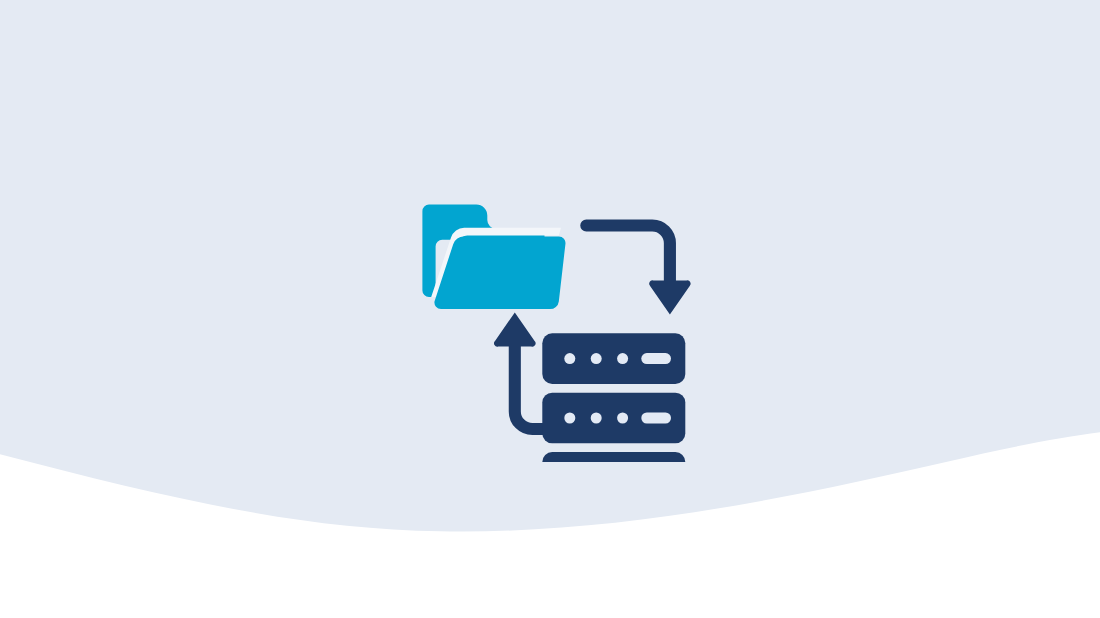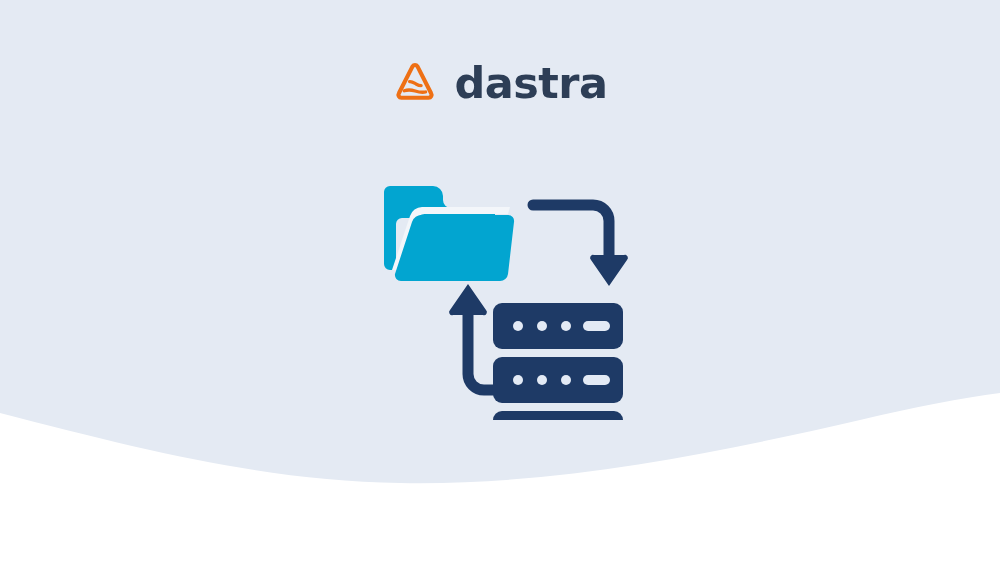--- a/index.html
+++ b/index.html
@@ -64,32 +64,20 @@
 </head>
 <body>
 
 <div id="stage">
 
   <svg id="bg-wave" viewBox="0 0 1000 562" preserveAspectRatio="none" aria-hidden="true">
     <rect x="0" y="0" width="1000" height="562" fill="#e4eaf3"></rect>
     <path id="wave-path" d="M0,413 C150,452 270,481 400,483 C560,486 720,452 860,420 C915,407 962,398 1000,393 L1000,562 L0,562 Z" fill="#ffffff"></path>
   </svg>
 
-  <div id="brand">
-    <svg id="brand-mark" viewBox="0 0 46 46" aria-hidden="true">
-      <g id="mark-group" fill="none" stroke-linejoin="round" stroke-linecap="round" stroke="#ee7015">
-
-        <path id="mark-outline" stroke-width="4.1" d="M20.55,6.4 C21.78,4.55 24.22,4.55 25.45,6.4 L39.1,33.2 C40.3,35.2 38.95,37.7 36.65,37.7 L9.35,37.7 C7.05,37.7 5.7,35.2 6.9,33.2 Z"></path>
-
-        <path id="mark-line-a" stroke-width="3.3" d="M17.6,21.6 C20.1,21.3 22.2,23.0 24.4,24.2 C26.0,25.1 27.6,25.6 29.1,25.6"></path>
-        <path id="mark-line-b" stroke-width="3.3" d="M12.3,30.8 C16.0,29.4 19.6,29.9 23.2,31.0 C27.0,32.2 30.4,32.6 33.6,32.0"></path>
-      </g>
-    </svg>
-    <div id="brand-word" style="color: rgb(45, 62, 86);">dastra</div>
-  </div>
 
   <svg id="illustration" viewBox="0 0 260 260" aria-hidden="true">
 
     <g id="folder-group">
 
       <path id="folder-back" d="M26,26 h37 a10,10 0 0 1 10,10 v4 a8,8 0 0 0 8,8 h38 a6,6 0 0 1 6,6 v4
                h-93 a6,6 0 0 0 -6,6 v46 h-6 a6,6 0 0 1 -6,-6 v-72 a6,6 0 0 1 6,-6 Z" fill="#02a5d0"></path>
 
       <path id="folder-gap" d="M22,110 l18,-54 a13,13 0 0 1 12,-9 h88 l-2,7 h-83 a8,8 0 0 0 -8,6 l-17,50 Z" fill="#f3f6fa"></path>
 

